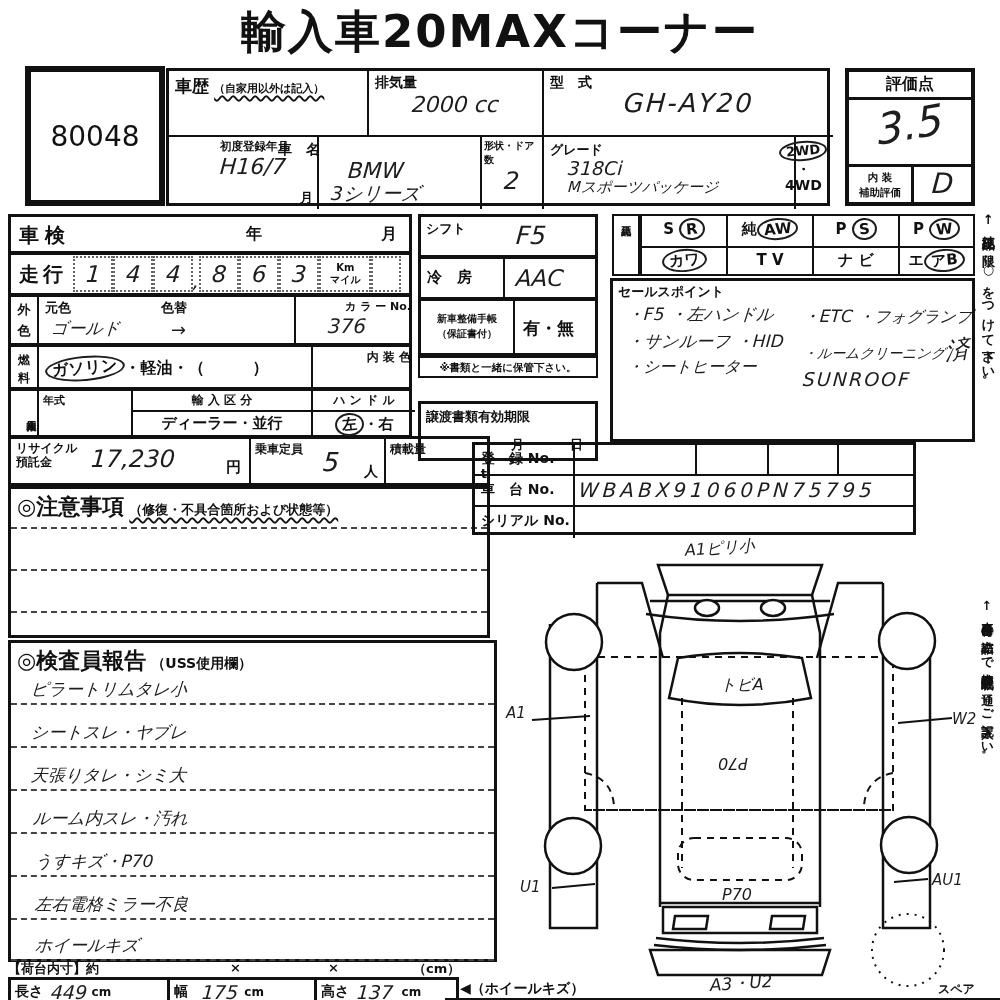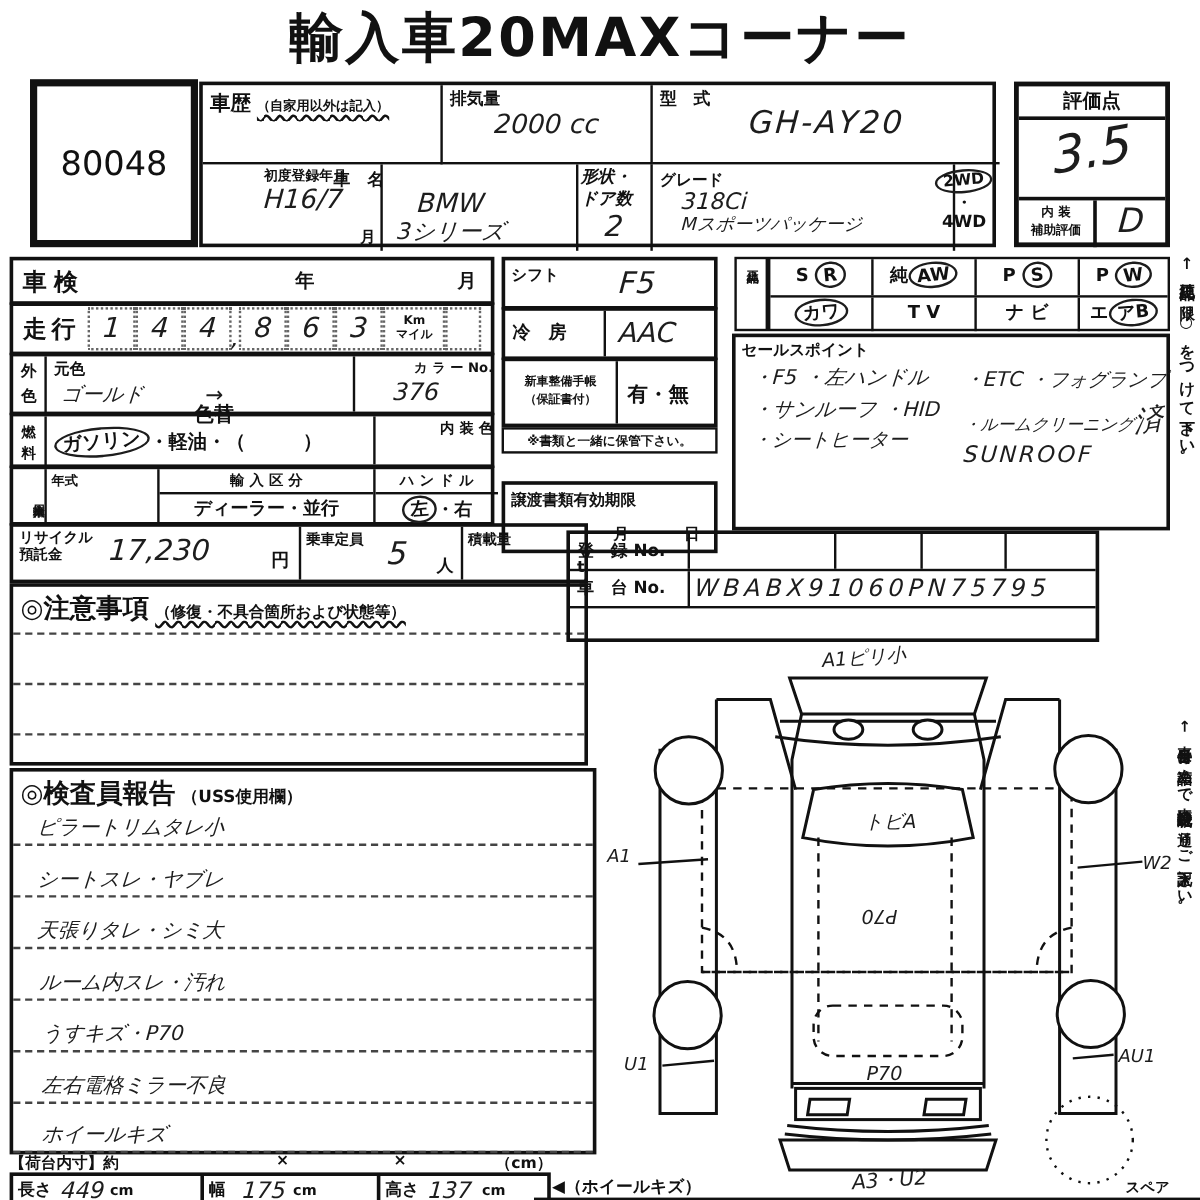--- a/index.html
+++ b/index.html
@@ -49,21 +49,21 @@
     <span class="lbl" style="position:absolute;right:4px;bottom:2px;font-size:13px;">月</span>
   </div>
   <div class="abs" style="left:103px;top:66px;width:210px;height:72px;border-right:2px solid #111;padding:2px 6px;">
     <span class="lbl" style="font-size:14px;">車　名</span>
     <div style="text-align:center;line-height:1.1;">
       <span class="hw" style="font-size:22px;">BMW</span><br>
       <span class="hw" style="font-size:19px;">3シリーズ</span>
     </div>
   </div>
   <div class="abs" style="left:313px;top:66px;width:62px;height:72px;border-right:2px solid #111;padding:2px 2px;">
-    <div class="lbl" style="font-size:14px;font-style:italic;">形状・ドア数</div>
+    <div class="lbl" style="font-size:10px;">形状・ドア数</div>
     <div style="text-align:center;"><span class="hw" style="font-size:24px;">2</span></div>
   </div>
   <div class="abs" style="left:375px;top:66px;width:252px;height:72px;border-right:2px solid #111;padding:2px 6px;">
     <span class="lbl" style="font-size:13px;">グレード</span>
     <div style="line-height:1.05;margin-left:18px;">
       <span class="hw" style="font-size:19px;">318Ci</span><br>
       <span class="hw" style="font-size:15px;">Mスポーツパッケージ</span>
     </div>
   </div>
   <div class="abs" style="left:605px;top:66px;width:59px;height:72px;text-align:center;font-weight:bold;font-size:14px;line-height:1.2;padding-top:4px;">
@@ -119,21 +119,21 @@
   </span>
   <span class="dotcell" style="width:26px;height:32px;"></span>
 </div>
 
 <div class="abs b3" style="left:8px;top:294px;width:404px;height:52px;">
   <div class="lbl" style="position:absolute;left:0;top:0;width:26px;height:100%;border-right:2px solid #111;font-size:13px;text-align:center;line-height:1.6;padding-top:3px;">
     <span>外</span><br><span>色</span>
   </div>
   <span class="lbl" style="position:absolute;left:34px;top:2px;font-size:13px;">元色</span>
   <span class="hw" style="position:absolute;left:40px;top:20px;font-size:17px;">ゴールド</span>
-  <span class="lbl" style="position:absolute;left:150px;top:2px;font-size:17px;margin-top:35px;">色替</span>
+  <span class="lbl" style="position:absolute;left:150px;top:2px;font-size:13px;">色替</span>
   <span class="hw" style="position:absolute;left:160px;top:22px;font-size:18px;">→</span>
   <div style="position:absolute;left:283px;top:0;width:121px;height:100%;border-left:2px solid #111;padding:2px 4px;box-sizing:border-box;">
     <div class="lbl" style="font-size:11px;text-align:right;">カ ラ ー No.</div>
     <span class="hw" style="font-size:20px;margin-left:28px;">376</span>
   </div>
 </div>
 
 <div class="abs b3" style="left:8px;top:344px;width:404px;height:46px;">
   <div class="lbl" style="position:absolute;left:0;top:0;width:26px;height:100%;border-right:2px solid #111;font-size:12px;text-align:center;line-height:1.5;padding-top:4px;">
     <span>燃</span><br><span>料</span>
@@ -314,20 +314,24 @@
     <span class="lbl" style="position:absolute;left:6px;top:5px;font-size:14px;">登　録 No.</span>
     <div style="position:absolute;left:98px;top:0;height:100%;border-left:2px solid #111;"></div>
     <div style="position:absolute;left:220px;top:0;height:100%;border-left:2px solid #111;"></div>
     <div style="position:absolute;left:292px;top:0;height:100%;border-left:2px solid #111;"></div>
     <div style="position:absolute;left:362px;top:0;height:100%;border-left:2px solid #111;"></div>
   </div>
   <div style="position:absolute;left:0;top:31px;width:100%;height:31px;border-bottom:2px solid #111;box-sizing:border-box;">
     <span class="lbl" style="position:absolute;left:6px;top:5px;font-size:14px;">車　台 No.</span>
     <div style="position:absolute;left:98px;top:0;height:100%;border-left:2px solid #111;"></div>
     <span class="hw" style="position:absolute;left:104px;top:2px;font-size:20px;letter-spacing:4px;white-space:nowrap;">WBABX91060PN75795</span>
+  </div>
+  <div style="position:absolute;left:0;top:62px;width:100%;height:31px;box-sizing:border-box;">
+    <span class="lbl" style="position:absolute;left:6px;top:5px;font-size:14px;">シリアル No.</span>
+    <div style="position:absolute;left:98px;top:0;height:100%;border-left:2px solid #111;"></div>
   </div>
 </div>
 
 <svg class="abs" style="left:500px;top:538px;" width="485" height="460" viewBox="0 0 485 460">
   <g stroke="#111" stroke-width="2.5" fill="none">
 
     <polygon points="158,27 322,27 312,57 168,57"></polygon>
     <path d="M150,63 L330,63"></path>
     <path d="M146,76 Q240,90 334,76"></path>
 

